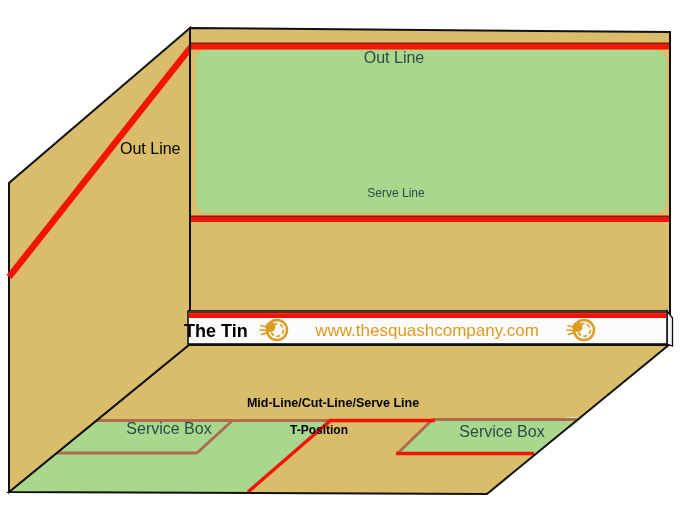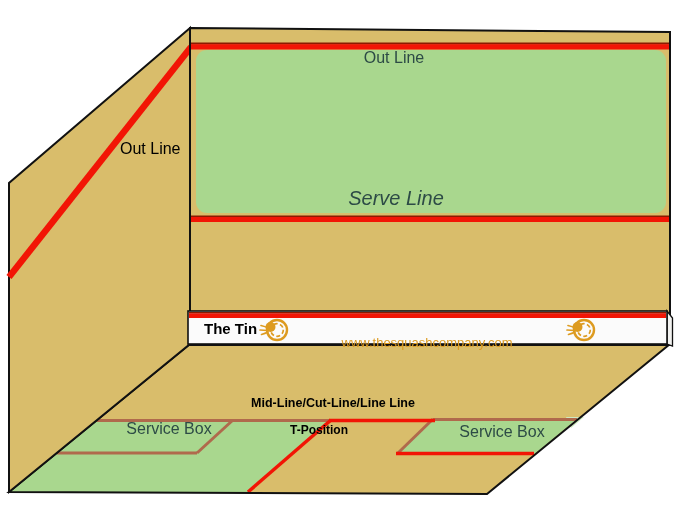--- a/index.html
+++ b/index.html
@@ -73,27 +73,27 @@
       <circle cx="19" cy="13" r="6.3" fill="none" stroke-width="1.7" stroke-dasharray="4 2.4" stroke="#dd9b20"></circle>
       <circle cx="12.5" cy="10" r="5" fill="#dd9b20"></circle>
       <path d="M3,8.5 Q7,9.5 10.5,11 M2,13 Q6,13 9.5,13.5 M3.5,17.5 Q7,16.5 10,15" fill="none" stroke-width="1.7" stroke-linecap="round" stroke="#dd9b20"></path>
     </g>
   </svg>
 
   <div class="lbl blk" style="left:120px;top:140px;font-size:16px;">Out Line</div>
 
   <div class="lbl slate ctr" style="left:394px;top:49px;font-size:16px;">Out Line</div>
 
-  <div class="lbl slate ctr" style="left:396px;top:187px;font-size:20px;font-style:italic;">Serve Line</div>
+  <div class="lbl slate ctr" style="left:396px;top:187px;font-size:12px;">Serve Line</div>
 
-  <div class="lbl blk bold" style="left:204px;top:321px;font-size:15px;">The Tin</div>
+  <div class="lbl blk bold" style="left:184px;top:321px;font-size:18px;">The Tin</div>
 
-  <div class="lbl orange ctr" style="left:427px;top:336px;font-size:13px;">www.thesquashcompany.com</div>
+  <div class="lbl orange ctr" style="left:427px;top:321px;font-size:17px;">www.thesquashcompany.com</div>
 
-  <div class="lbl blk bold ctr" style="left:333px;top:396px;font-size:12.5px;">Mid-Line/Cut-Line/Line Line</div>
+  <div class="lbl blk bold ctr" style="left:333px;top:396px;font-size:12.5px;">Mid-Line/Cut-Line/Serve Line</div>
 
   <div class="lbl blk bold ctr" style="left:319px;top:424px;font-size:12px;">T-Position</div>
 
   <div class="lbl slate ctr" style="left:169px;top:420px;font-size:16px;">Service Box</div>
 
   <div class="lbl slate ctr" style="left:502px;top:423px;font-size:16px;">Service Box</div>
 
 </div>
 
 </body></html>

